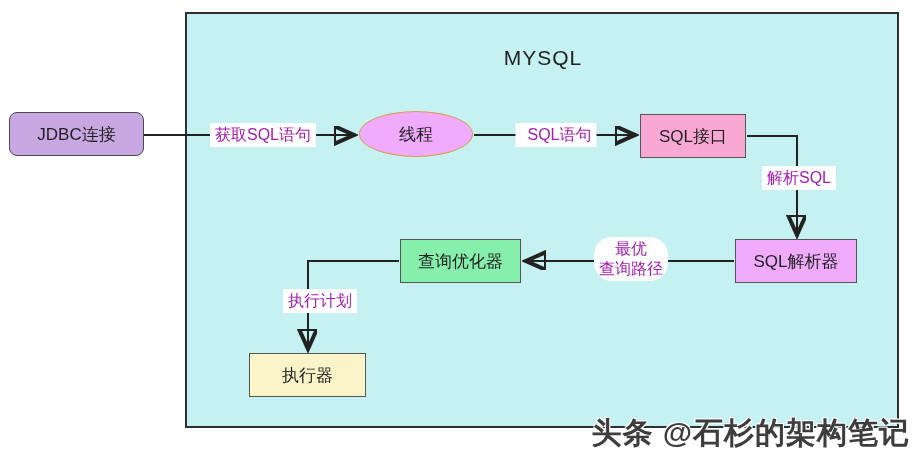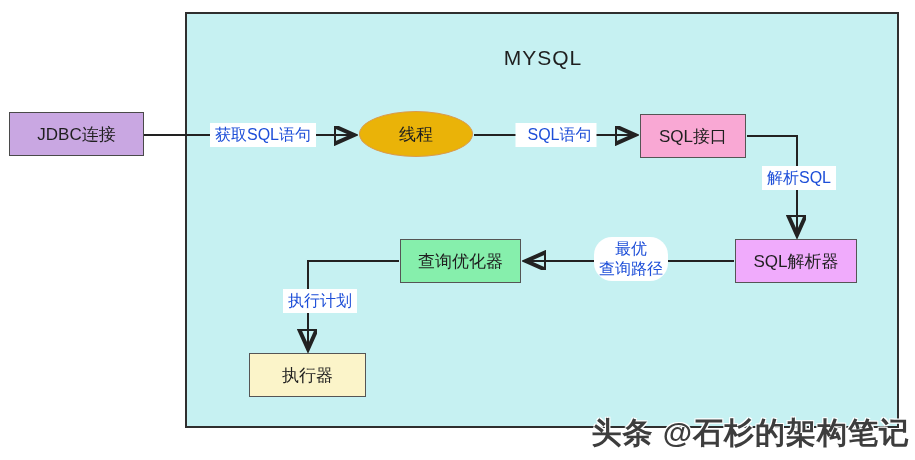--- a/index.html
+++ b/index.html
@@ -40,25 +40,25 @@
     display: flex;
     align-items: center;
     justify-content: center;
     font-size: 17px;
     color: #1f1f1f;
     border: 1px solid #555555;
     z-index: 3;
   }
   .node-jdbc {
     left: 9px; top: 112px; width: 135px; height: 44px;
-    background: #c9a7e2; border-radius: 0; border-color: #4a4a4a;
+    background: #c9a7e2; border-radius: 8px; border-color: #4a4a4a;
   }
   .node-thread {
     left: 359px; top: 111px; width: 114px; height: 46px;
-    background: #eab308; border-radius: 50%; border-color: #d99a4e;
+    background: #f0abfc; border-radius: 50%; border-color: #d99a4e;
   }
   .node-sql-interface {
     left: 640px; top: 114px; width: 106px; height: 44px;
     background: #f9a8d4;
   }
   .node-sql-parser {
     left: 735px; top: 239px; width: 122px; height: 44px;
     background: #f0abfc;
   }
   .node-query-optimizer {
@@ -68,21 +68,21 @@
   .node-executor {
     left: 249px; top: 353px; width: 117px; height: 44px;
     background: #fbf4c9;
   }
   .edge-label {
     position: absolute;
     transform: translate(-50%, -50%);
     background: #ffffff;
     padding: 2px 5px;
     font-size: 16px;
-    color: #1d4ed8;
+    color: #a21caf;
     white-space: nowrap;
     z-index: 2;
     text-align: center;
     line-height: 1.25;
   }
   .lbl-get-sql { left: 263px; top: 135px; }
   .lbl-sql-statement { left: 556px; top: 135px; padding-left: 12px; }
   .lbl-parse-sql { left: 799px; top: 178px; }
   .lbl-optimal-path { left: 631px; top: 259px; border-radius: 18px; }
   .lbl-execution-plan { left: 320px; top: 301px; }

